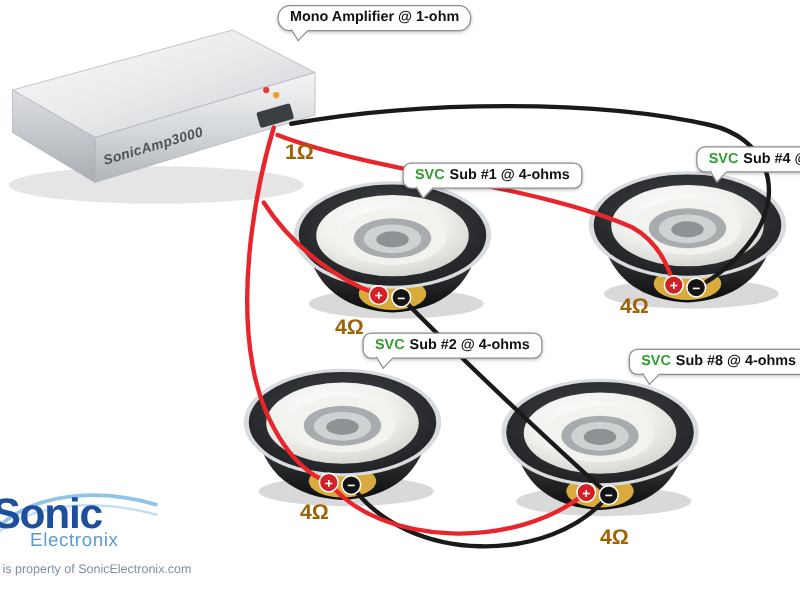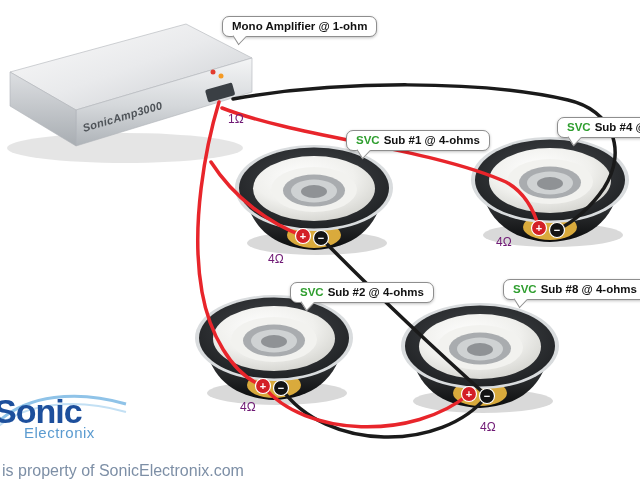--- a/index.html
+++ b/index.html
@@ -9,30 +9,30 @@
 
   .callout{position:absolute;background:#fff;border:1.5px solid #8e8e8e;border-radius:7px;
            padding:3px 9px 4px;font-size:11.5px;font-weight:bold;color:#111;
            white-space:nowrap;box-shadow:0 1px 3px rgba(0,0,0,.25);z-index:5;}
   .callout .svc{color:#2f9e2f;margin-top:35px;}
   .callout .rest{margin-left:4px;}
   .callout .tail{position:absolute;left:11px;bottom:-6px;width:10px;height:10px;background:#fff;
                  border-right:1.5px solid #8e8e8e;border-bottom:1.5px solid #8e8e8e;
                  transform:rotate(58deg) skew(14deg);}
 
-  .imp{position:absolute;font-size:12px;font-weight:normal;color:#701a75;z-index:4;}
+  .imp{position:absolute;font-size:17px;font-weight:bold;color:#a16207;z-index:4;}
 
   .amp-name{font-size:11px;font-weight:bold;font-style:italic;fill:#4e5358;letter-spacing:.3px;}
   .tsym{fill:#ffffff;font-size:11px;font-weight:bold;text-anchor:middle;}
 
   .logo{position:absolute;left:-6px;top:394px;width:160px;z-index:3;}
   .swoosh{position:absolute;left:0;top:-6px;}
   .logo-primary{position:relative;font-size:34px;font-weight:bold;color:#1d4f9c;line-height:1;letter-spacing:-1px;}
   .logo-secondary{position:relative;font-size:15px;font-weight:normal;color:#5b9bd0;margin:-4px 0 0 30px;letter-spacing:.5px;}
-  .footer{position:absolute;left:2px;top:462px;font-size:16px;color:#7d8fa6;z-index:3;}
+  .footer{position:absolute;left:2px;top:450px;font-size:10px;color:#7d8fa6;z-index:3;}
 </style>
 </head>
 <body>
 
 <div class="stage">
 
   <svg width="640" height="480" viewBox="0 0 640 480">
     <defs>
       <linearGradient id="gAmpTop" x1="0" y1="0" x2="1" y2="1">
         <stop offset="0" stop-color="#fbfbfb"></stop>
@@ -134,36 +134,36 @@
         <circle cx="469" cy="394" r="7.5" fill="#d31f26" stroke="#fff" stroke-width="1.2"></circle>
         <text x="469" y="398" class="tsym">+</text>
       </g>
       <g>
         <circle cx="487" cy="396" r="7.5" fill="#141414" stroke="#fff" stroke-width="1.2"></circle>
         <text x="487" y="400" class="tsym">−</text>
       </g>
     </g>
   </svg>
 
-  <div class="callout" style="left:222px;top:16px;">
+  <div class="callout" style="left:222px;top:4px;border-radius:10px;">
     <span>Mono Amplifier @ 1-ohm</span>
     <div class="tail"></div>
   </div>
 
-  <div class="callout" style="left:346px;top:130px;">
+  <div class="callout" style="left:322px;top:130px;">
     <span class="svc">SVC</span><span class="rest">Sub #1 @ 4-ohms</span>
     <div class="tail"></div>
   </div>
 
   <div class="callout" style="left:557px;top:117px;">
     <span class="svc">SVC</span><span class="rest">Sub #4 @ 4-ohms</span>
     <div class="tail"></div>
   </div>
 
-  <div class="callout" style="left:290px;top:282px;">
+  <div class="callout" style="left:290px;top:266px;">
     <span class="svc">SVC</span><span class="rest">Sub #2 @ 4-ohms</span>
     <div class="tail"></div>
   </div>
 
   <div class="callout" style="left:503px;top:279px;">
     <span class="svc">SVC</span><span class="rest">Sub #8 @ 4-ohms</span>
     <div class="tail"></div>
   </div>
 
   <div class="imp" style="left:228px;top:112px;">1Ω</div>

